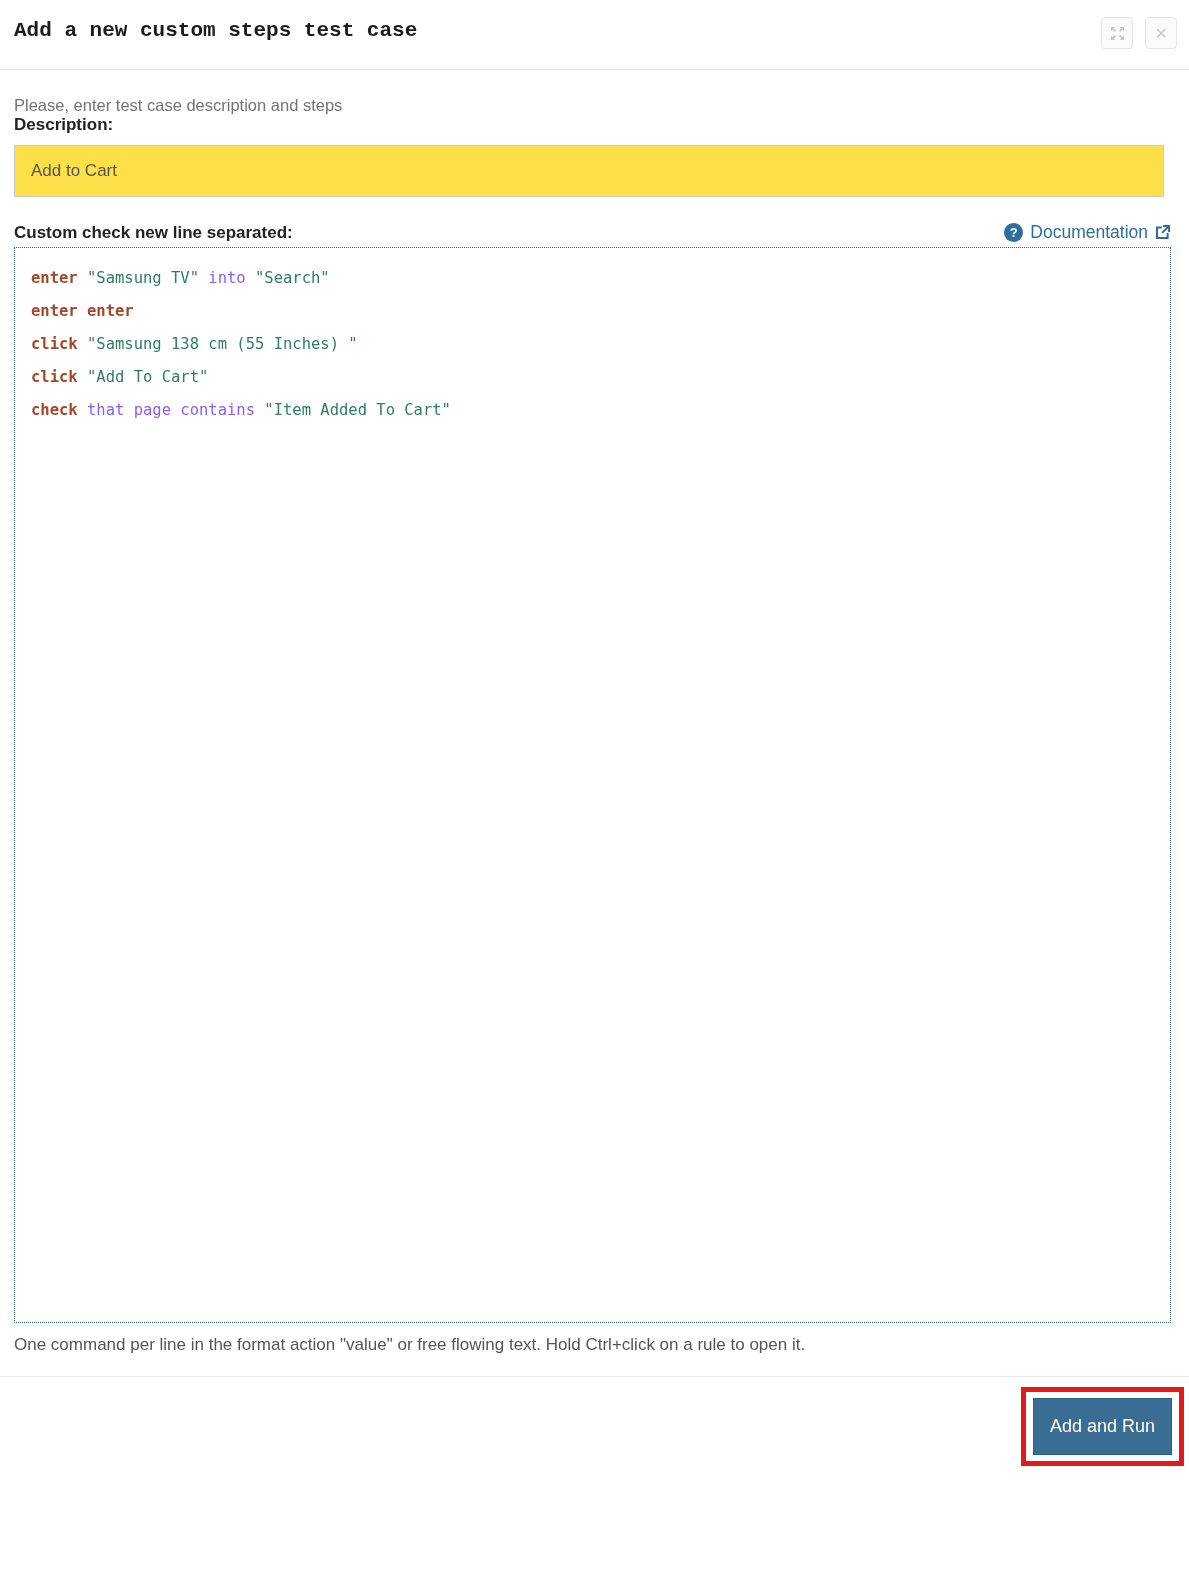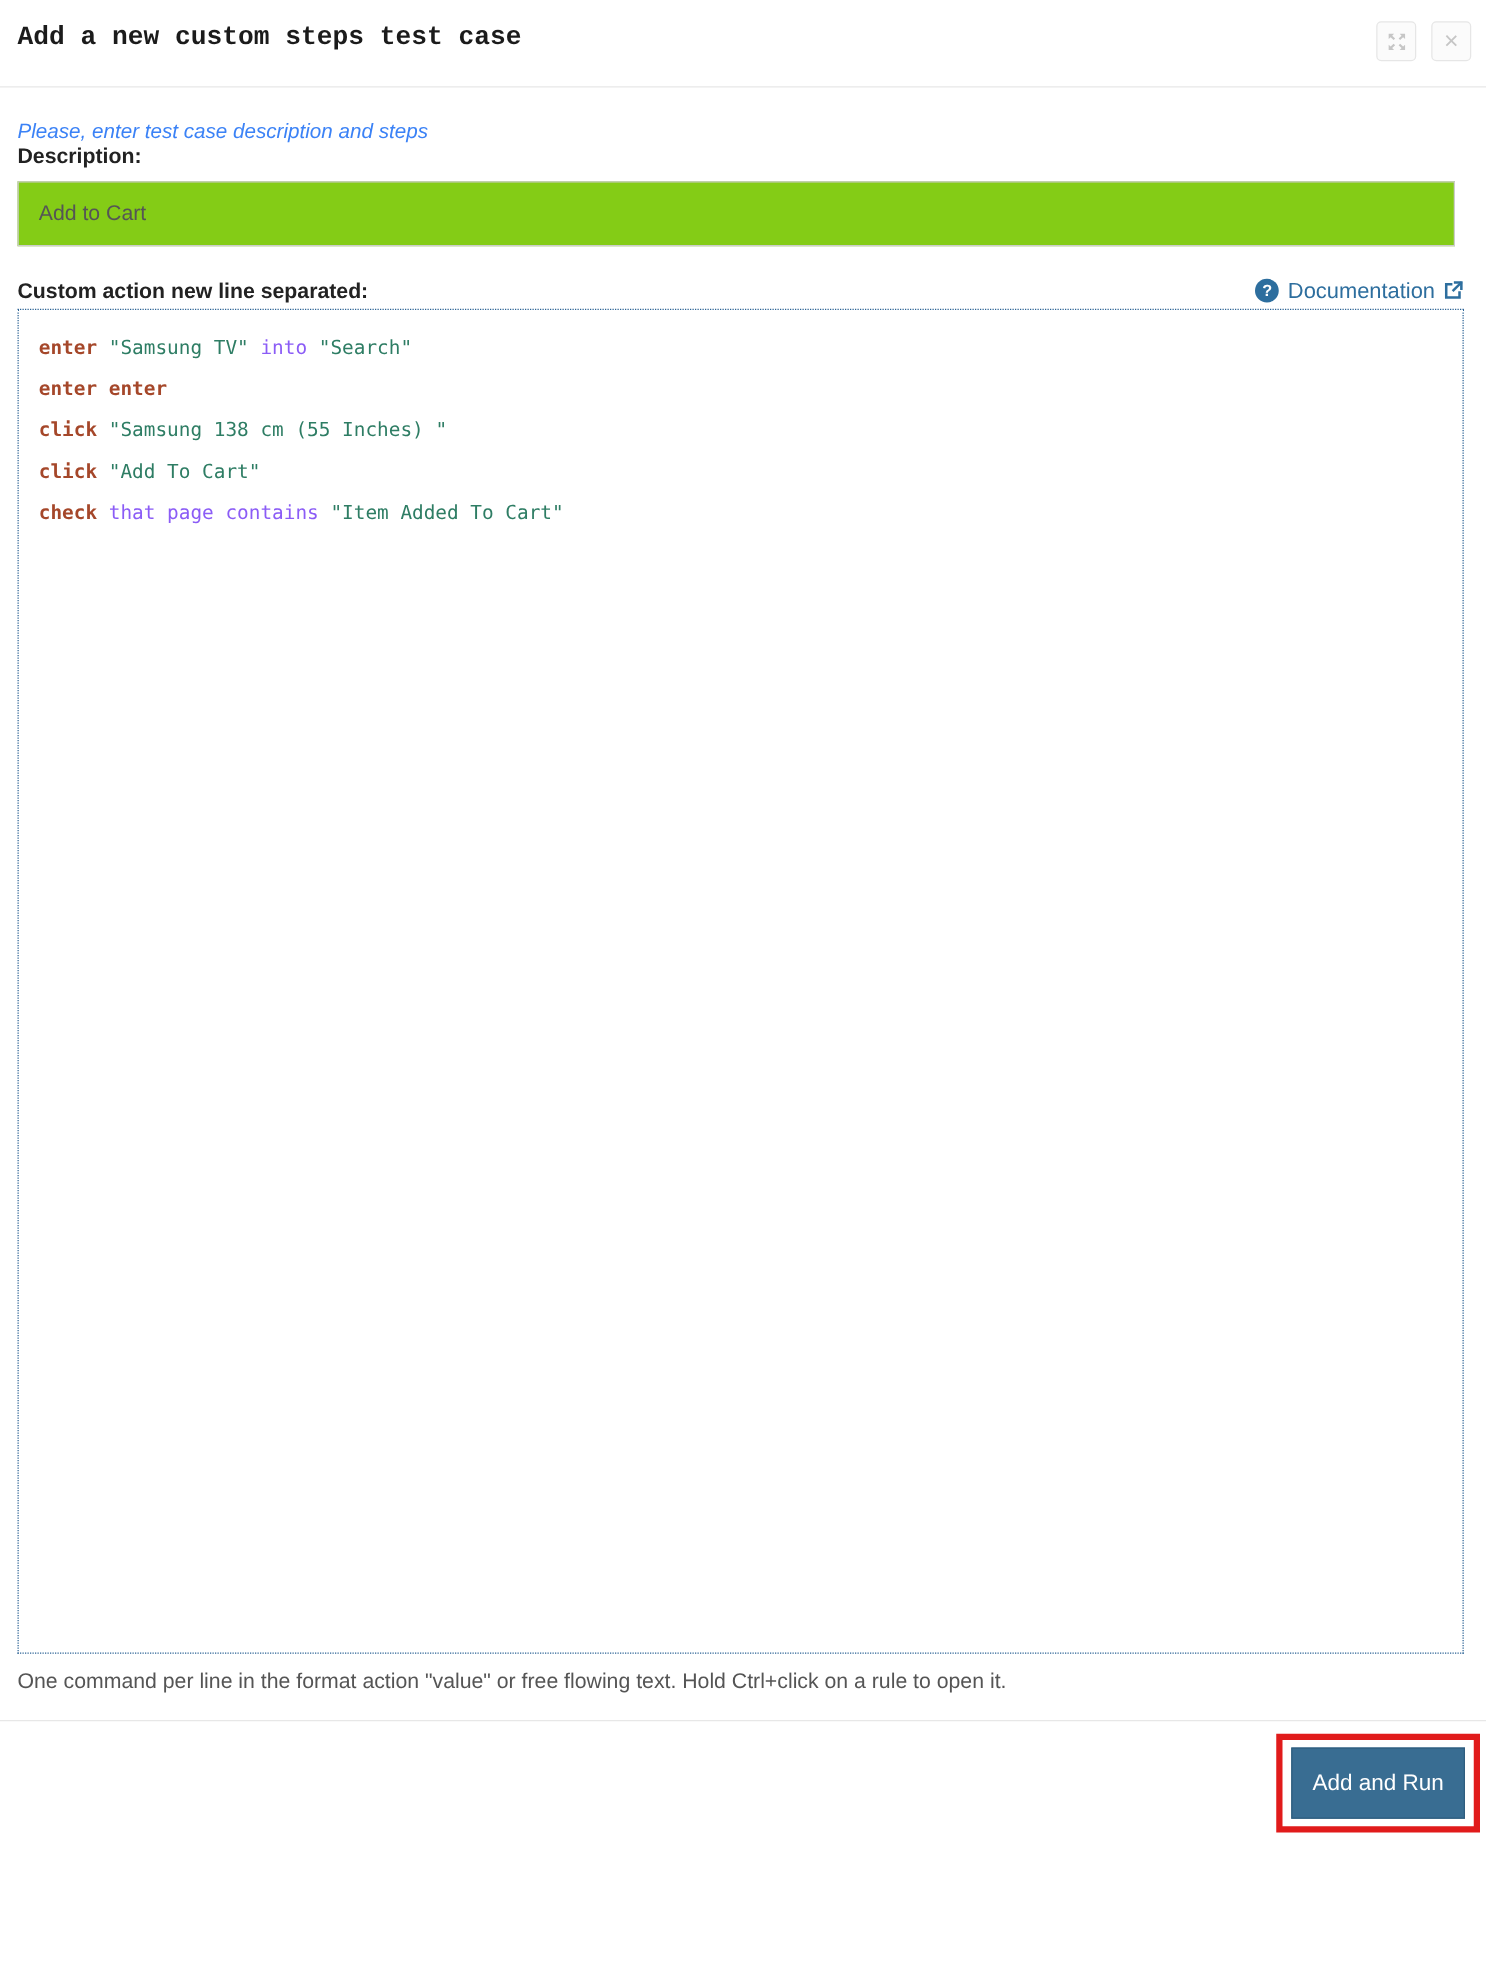--- a/index.html
+++ b/index.html
@@ -37,33 +37,33 @@
     border-radius: 4px;
     display: flex; align-items: center; justify-content: center;
     color: #c6c6c6;
     cursor: pointer;
     padding: 0;
   }
   .icon-btn .close-glyph { font-size: 20px; line-height: 1; color: #c6c6c6; font-weight: 400; }
 
   
   .content { padding: 0 18px 0 14px; }
-  .instruction { margin: 26px 0 0 0; font-size: 16.5px; color: #3b82f6; font-style: italic; }
+  .instruction { margin: 26px 0 0 0; font-size: 16.5px; color: #737373; }
   .field-label { display: block; font-size: 17px; font-weight: 700; color: #222; }
   .description-input {
     margin-top: 10px;
     width: calc(100% - 7px);
     height: 52px;
     border: 1px solid #cccccc;
     padding: 0 16px;
     font-size: 17px;
     color: #555;
     font-family: "Liberation Sans", sans-serif;
     outline: none;
-    background: #84cc16;
+    background: #fde047;
   }
 
   .button-row { margin-top: 24px; display: flex; gap: 9px; }
   .btn-orange {
     background: var(--accent-orange);
     color: #fff;
     border: none;
     height: 53px;
     padding: 0 22px;
     font-size: 17.5px;
@@ -165,21 +165,21 @@
 </header>
 
 <div class="content">
   <p class="instruction">Please, enter test case description and steps</p>
 
   <label class="field-label">Description:</label>
   <input class="description-input" type="text" value="Add to Cart" style="">
 
 
   <div class="steps-header">
-    <span class="steps-label">Custom action new line separated:</span>
+    <span class="steps-label">Custom check new line separated:</span>
     <a class="doc-link">
       <span class="help-badge">?</span>
       <span>Documentation</span>
       <span class="ext-icon" style="display:flex;">
         <svg width="17" height="17" viewBox="0 0 16 16" fill="none" stroke="currentColor" stroke-width="1.9" stroke-linecap="square">
           <path d="M6.5 3.2H2.8v10h10V9.5"></path>
           <path d="M9.5 1.8h4.7v4.7"></path>
           <path d="M13.8 2.2 8.3 7.7"></path>
         </svg>
       </span>

